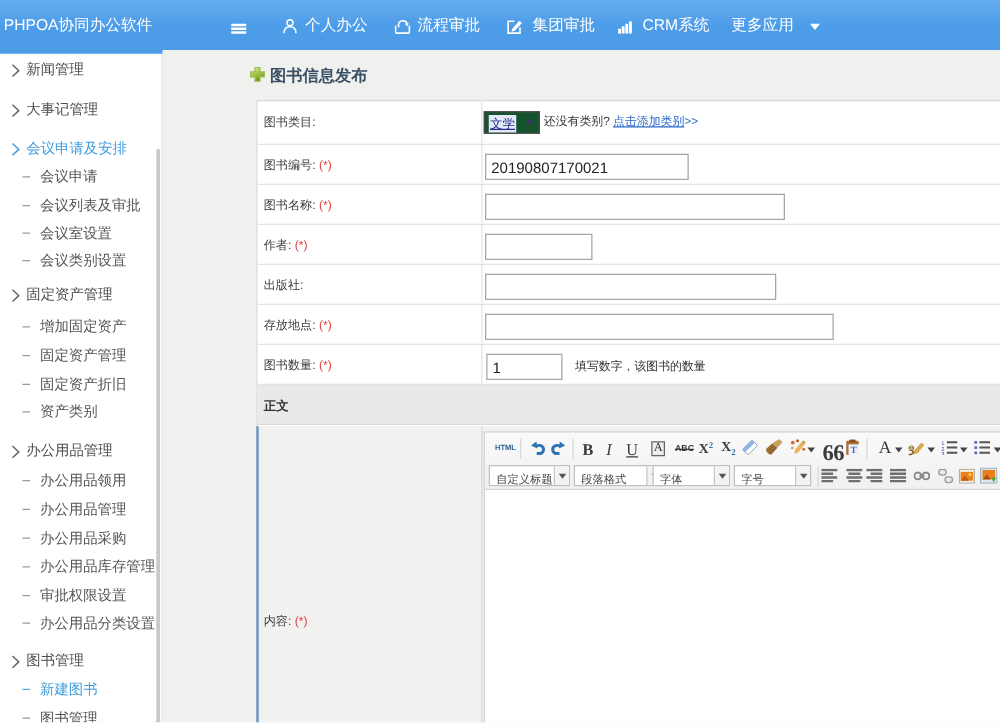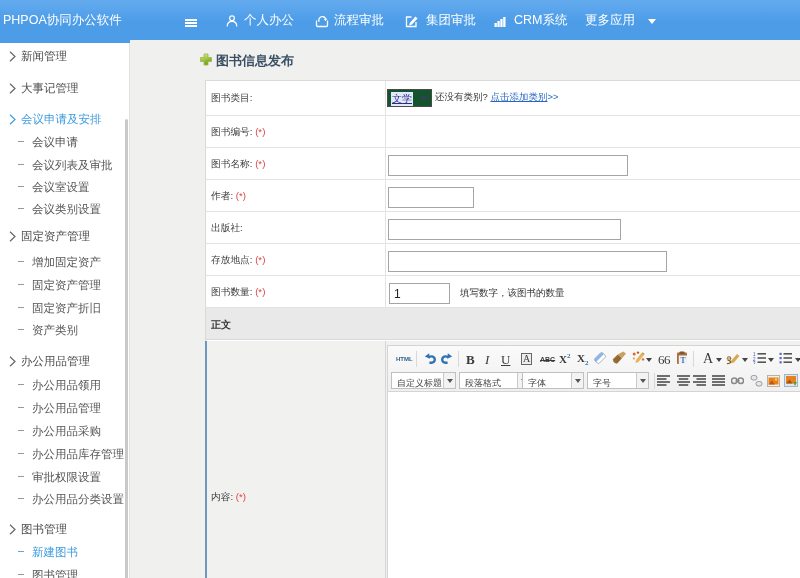--- a/index.html
+++ b/index.html
@@ -228,20 +228,21 @@
         <div id="seldrop">
             <span class="st">文学</span>
             <span class="ar"></span>
           </div>
         <div class="qtext">还没有类别? <span class="qlink">点击添加类别</span><span style="color:#2a66c8">&gt;&gt;</span></div>
       </div>
 
       <div class="row" style="top:35px;height:32px;">
         <div class="cdiv"></div>
         <div class="lbl" style="top:10px">图书编号: <span class="star">(*)</span></div>
+        <input class="inp" style="top: 7px; width: 163px;" value="20190807170021">
       </div>
 
       <div class="row" style="top:67px;height:32px;">
         <div class="cdiv"></div>
         <div class="lbl" style="top:10px">图书名称: <span class="star">(*)</span></div>
         <input class="inp" style="top: 7px; width: 240px;">
       </div>
 
       <div class="row" style="top:99px;height:32px;">
         <div class="cdiv"></div>
@@ -311,21 +312,21 @@
               </svg>
             <svg style="position:absolute;left:244px;top:5px" width="13" height="14" viewBox="0 0 13 14">
                 <path d="M4 9 L9 2.5 L11.5 4.5 L6.5 11 L3.5 12 Z" fill="#e8b35c"></path>
                 <path d="M9 2.5 L11.5 4.5 L12.3 3.2 C12.6 2.2 11.3 1.2 10.3 1.6 Z" fill="#caa24e"></path>
                 <circle cx="2.2" cy="3" r="1.5" fill="#d96a2b"></circle>
                 <circle cx="6" cy="1.6" r="1.2" fill="#c2541f"></circle>
                 <circle cx="11" cy="8.4" r="1.2" fill="#d96a2b"></circle>
                 <circle cx="1.8" cy="7.4" r="1" fill="#e08f45"></circle>
               </svg>
             <div class="car" style="left:258px;top:12px"></div>
-            <div class="tb serif" style="left:270px;top:7px;font-size:13px;font-weight:normal;letter-spacing:-0.5px;">66</div>
+            <div class="tb serif" style="left:270px;top:7px;font-size:18px;font-weight:bold;letter-spacing:-0.5px;">66</div>
             <svg style="position:absolute;left:288px;top:5px" width="12" height="14" viewBox="0 0 12 14">
                 <rect x="1" y="1.5" width="10" height="11.5" rx="1" fill="#a86e3c"></rect>
                 <rect x="3.5" y="0.5" width="5" height="2.5" rx="0.8" fill="#8a5425"></rect>
                 <rect x="2.8" y="4.5" width="8.4" height="8.5" fill="#eef2f6"></rect>
                 <text x="7" y="11.5" font-size="7.5" font-weight="bold" fill="#3f6fae" text-anchor="middle" font-family="Liberation Serif">T</text>
               </svg>
             <div class="tsep" style="left:305px;top:5px"></div>
             <div class="tb serif" style="left:315px;top:6px;font-size:14px;">A</div>
             <div class="car" style="left:328px;top:12px"></div>
             <svg style="position:absolute;left:338px;top:5px" width="15" height="14" viewBox="0 0 15 14">

